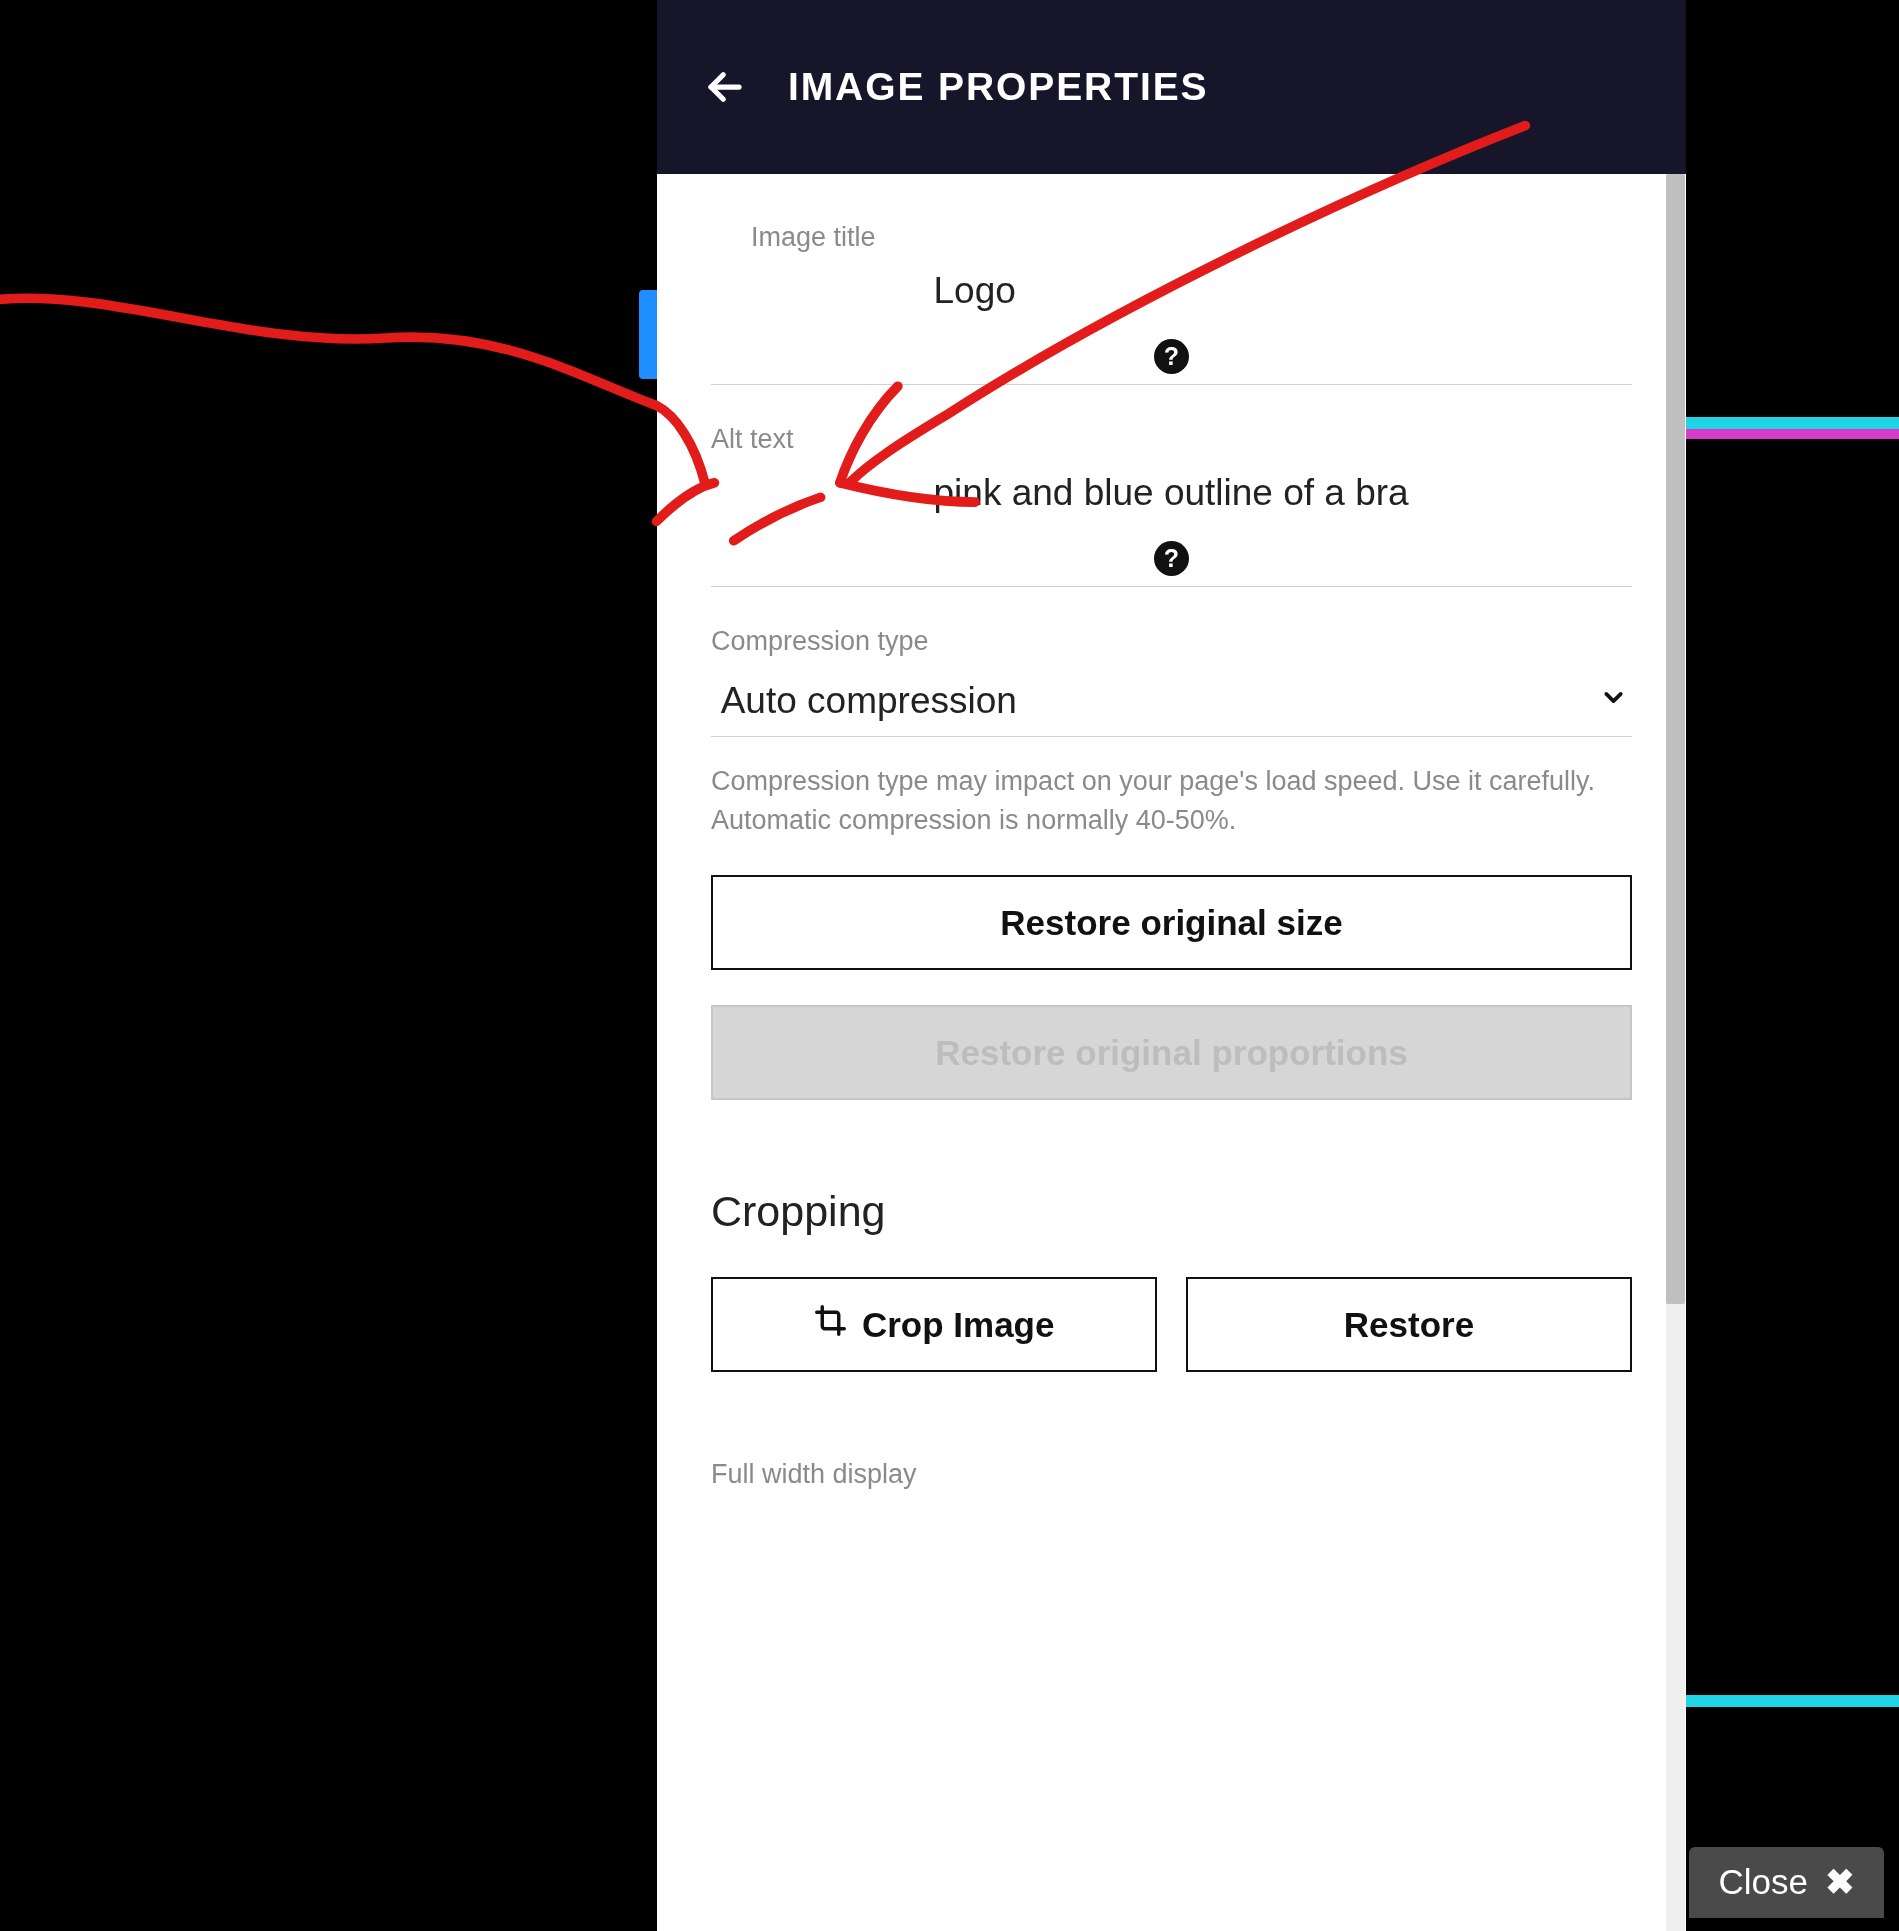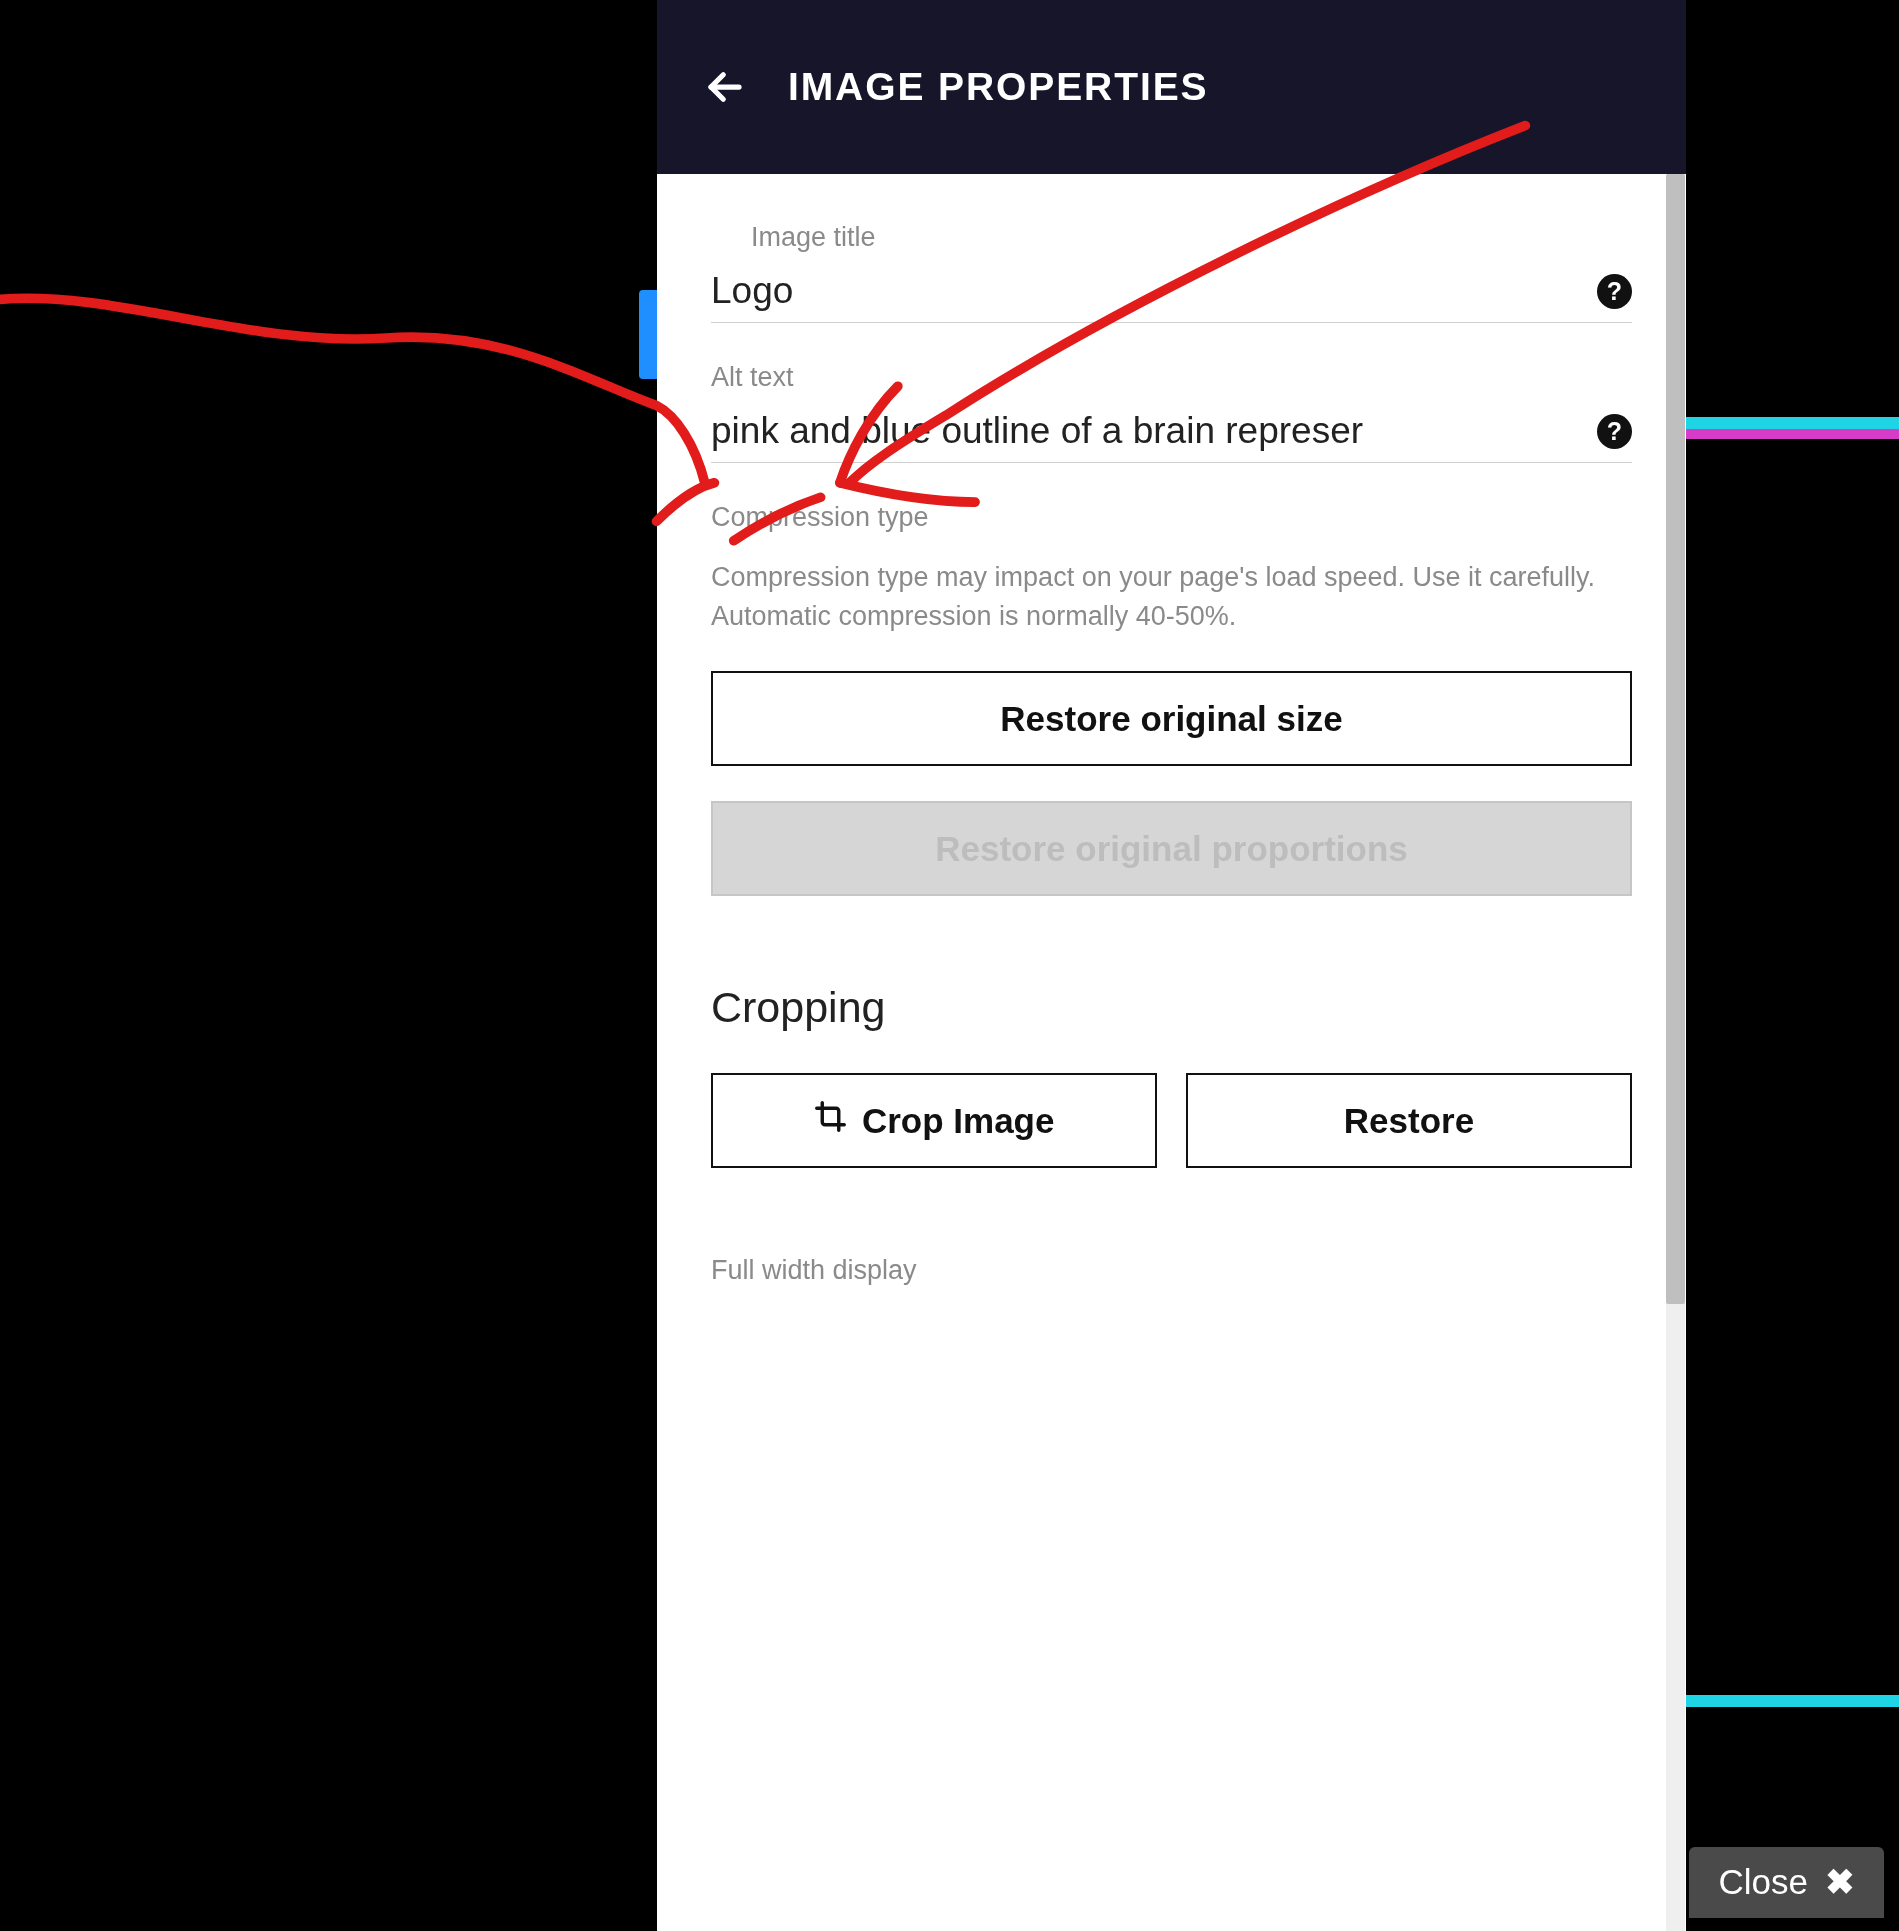--- a/index.html
+++ b/index.html
@@ -71,20 +71,21 @@
     margin-top: 39px;
   }
   .field-label.first { margin-top: 0; margin-left: 40px; }
 
   .input-row {
     display: flex;
     align-items: center;
     gap: 27px;
     border-bottom: 1.9px solid #d0d0d0;
     padding-bottom: 9.7px;
+    flex-direction: column;
   }
   .text-input {
     flex: 1;
     border: none;
     outline: none;
     font-size: 37px;
     color: #222;
     background: transparent;
     font-family: inherit;
   }
@@ -225,20 +226,28 @@
       <div class="help-icon">?</div>
     </div>
 
     <div class="field-label">Alt text</div>
     <div class="input-row">
       <input class="text-input" value="pink and blue outline of a brain represer" style="">
       <div class="help-icon">?</div>
     </div>
 
     <div class="field-label">Compression type</div>
+    <div class="select-row">
+      <span class="select-value">Auto compression</span>
+      <span class="chevron-down">
+        <svg viewBox="0 0 24 24" width="29" height="29" fill="none" stroke="#111" stroke-width="3" stroke-linecap="round" stroke-linejoin="round">
+            <polyline points="6 9 12 15 18 9"></polyline>
+          </svg>
+      </span>
+    </div>
     <div class="help-text">Compression type may impact on your page's load speed. Use it carefully. Automatic compression is normally 40-50%.</div>
 
     <button class="btn">Restore original size</button>
     <button class="btn disabled">Restore original proportions</button>
 
     <div class="section-heading">Cropping</div>
     <div class="btn-row">
       <button class="btn">
         <span class="crop-icon">
           <svg viewBox="0 0 24 24" fill="none" stroke="#111" stroke-width="2.5" stroke-linecap="round" stroke-linejoin="round">

